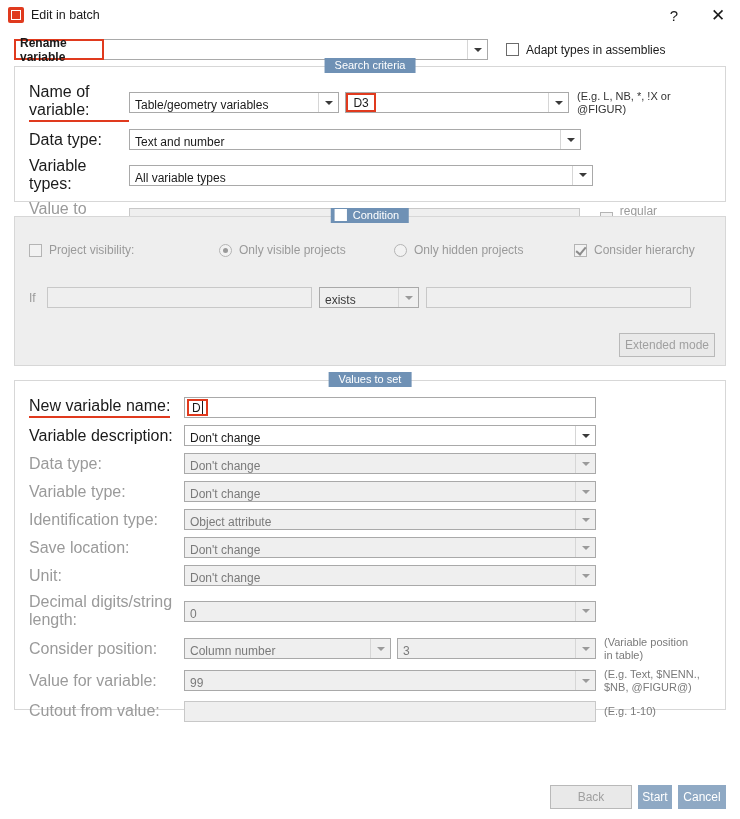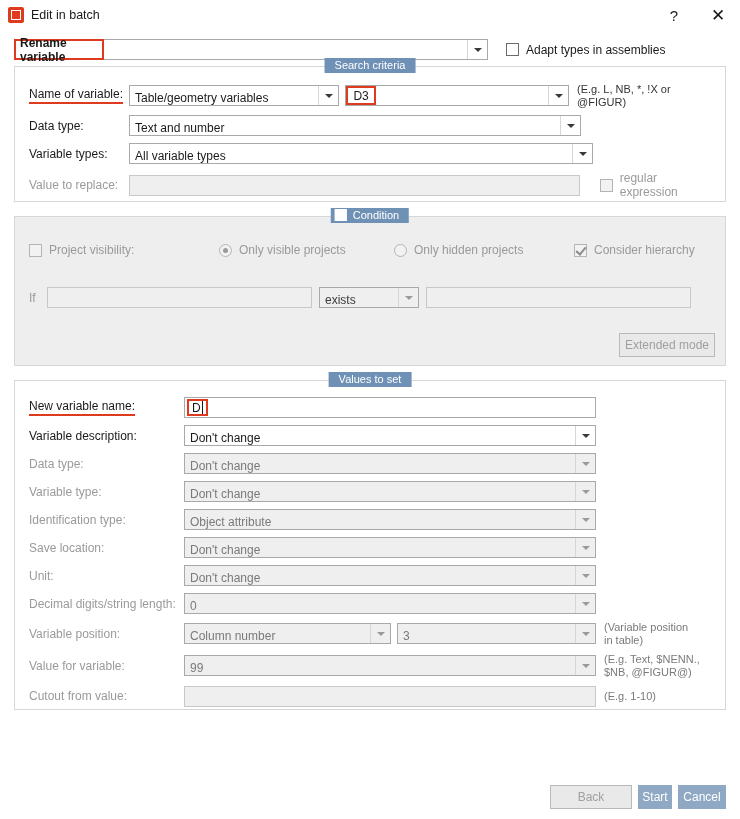--- a/index.html
+++ b/index.html
@@ -177,21 +177,21 @@
 
   
   .row {
     display: flex;
     align-items: center;
     margin: 0 0 7px 0;
   }
   .lbl {
     width: 100px;
     flex: 0 0 auto;
-    font-size: 12px;
+    font-size: 16px;
     color: #1a1a1a;
     text-align: left;
   }
   .lbl.dim { color: #9a9a9a; }
   .lbl.underline-red {
     border-bottom: 2px solid #e03a1e;
     display: inline-block;
     width: auto;
     padding-bottom: 1px;
   }
@@ -500,21 +500,21 @@
     <div class="lbl dim" style="width:155px;">Decimal digits/string length:</div>
     <div class="combo disabled" style="width:412px;">
       <div class="txt" style="color:#7a7a7a;">0</div>
       <div class="arrow">
           <span class="arrow-glyph"></span>
         </div>
     </div>
   </div>
 
   <div class="row">
-    <div class="lbl dim" style="width:155px;">Variable position:</div>
+    <div class="lbl dim" style="width:155px;">Consider position:</div>
     <div class="combo disabled" style="width:207px;">
       <div class="txt" style="color:#7a7a7a;">Column number</div>
       <div class="arrow">
           <span class="arrow-glyph"></span>
         </div>
     </div>
     <div style="width:6px;flex:0 0 auto;"></div>
     <div class="combo disabled" style="width:199px;">
       <div class="txt" style="color:#7a7a7a;">3</div>
       <div class="arrow">

